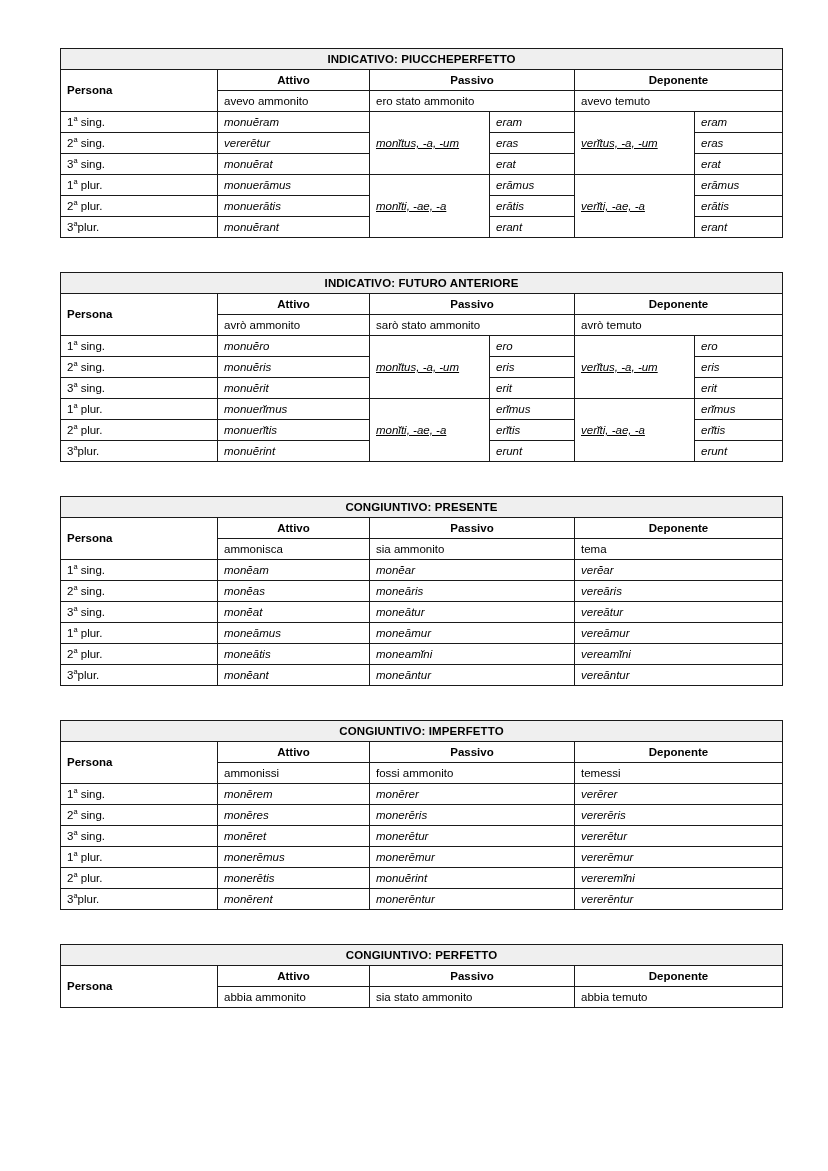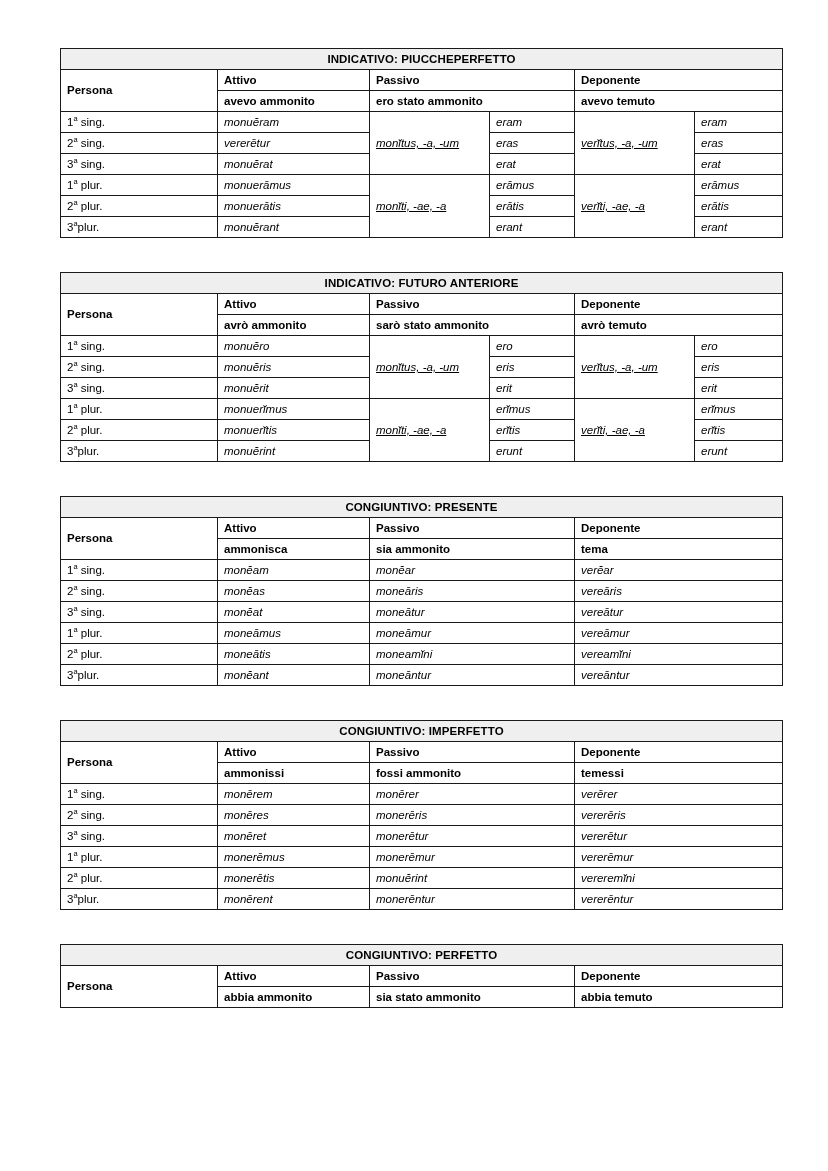--- a/index.html
+++ b/index.html
@@ -48,31 +48,31 @@
     font-weight: bold;
     font-size: 12px;
     letter-spacing: 0.1px;
     height: 23px;
   }
 
   
   .colhead {
     font-weight: bold;
     font-size: 12.5px;
+    text-align: center;
   }
   .persona-head {
     font-weight: bold;
     font-size: 12.5px;
     margin-top: 44px;
   }
 
   
   .trans {
     font-size: 11.5px;
-    font-weight: bold;
   }
 
   
   .person {
     font-size: 11px;
     white-space: nowrap;
     margin-top: 28px;
   }
   .person sup {
     font-size: 7.5px;

